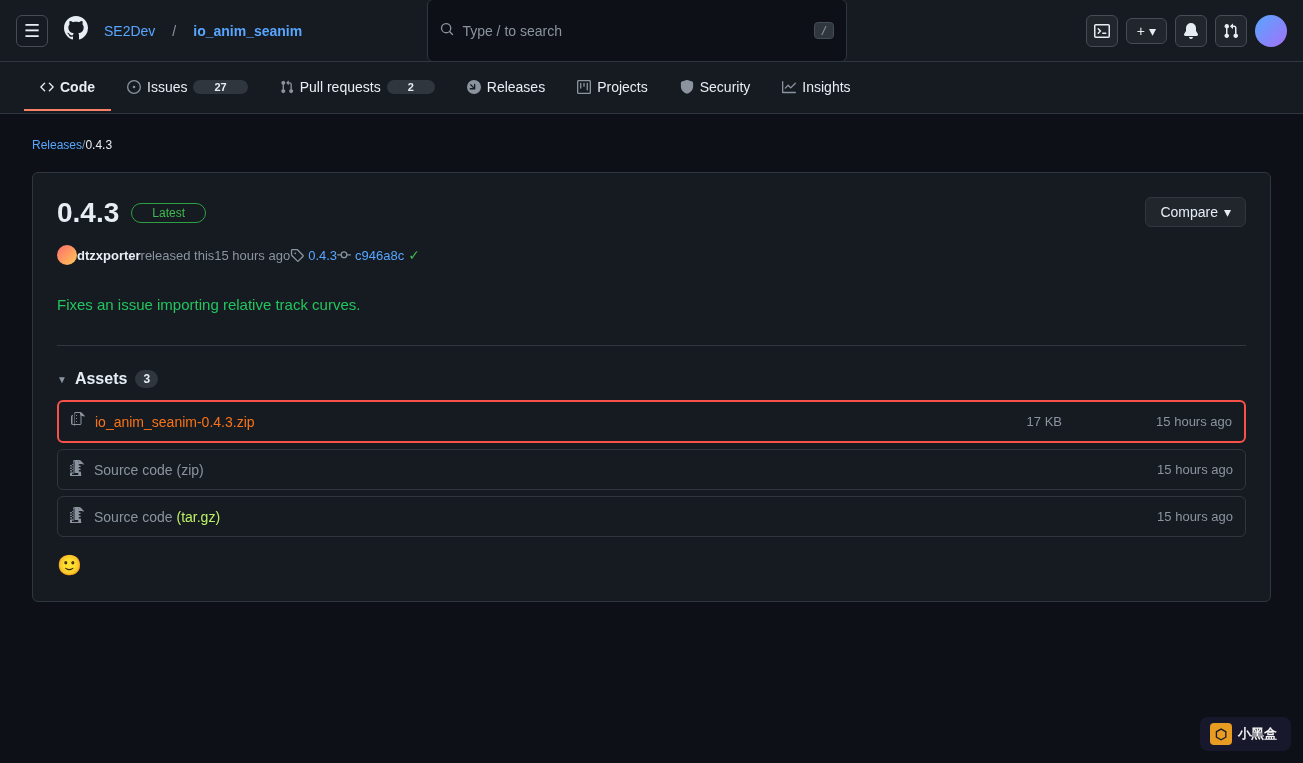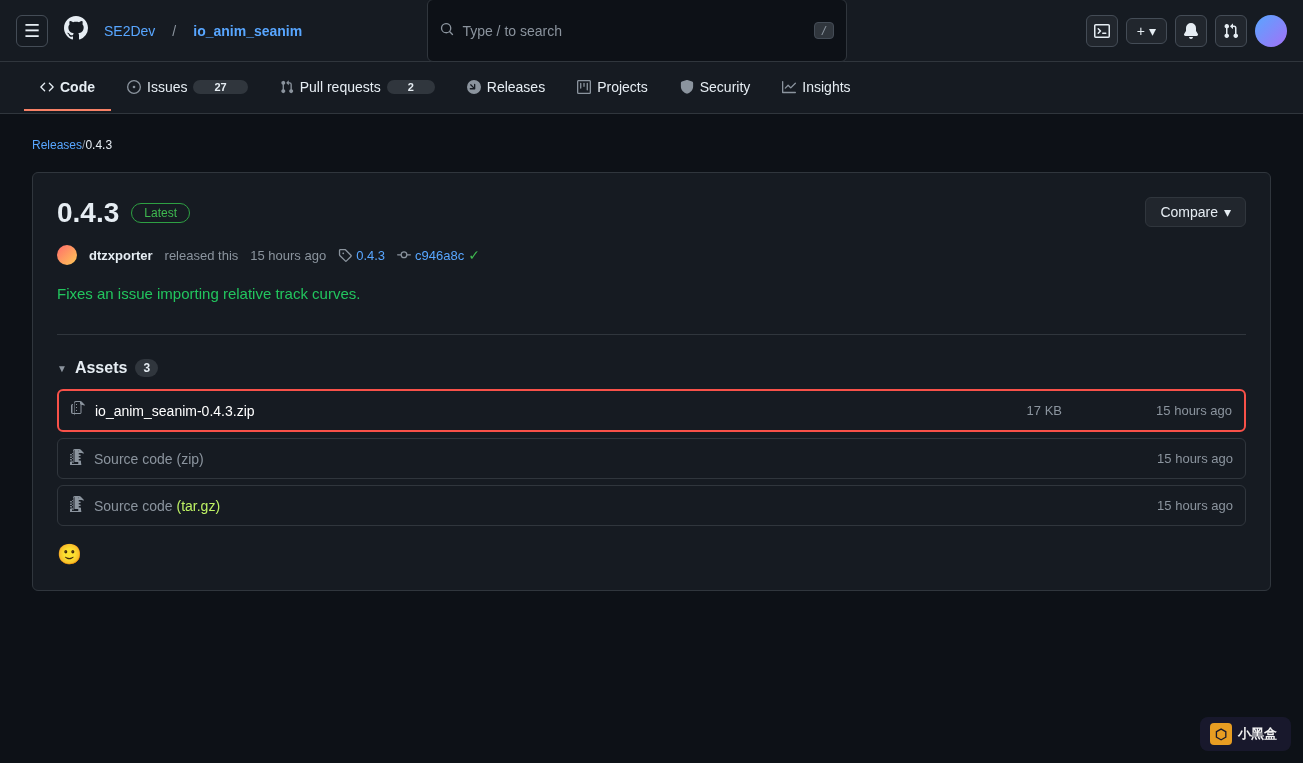--- a/index.html
+++ b/index.html
@@ -201,43 +201,42 @@
       font-size: 28px;
       font-weight: 600;
       color: #e6edf3;
     }
 
     .latest-badge {
       background: transparent;
       border: 1px solid #2ea043;
       color: #3fb950;
       border-radius: 20px;
-      padding: 2px 12px;
+      padding: 2px 20px;
       font-size: 12px;
       font-weight: 500;
     }
 
     .compare-btn {
       background: #21262d;
       border: 1px solid #30363d;
       border-radius: 6px;
       color: #e6edf3;
       padding: 6px 14px;
       cursor: pointer;
       display: flex;
       align-items: center;
       gap: 6px;
       font-size: 14px;
     }
 
     .release-meta {
       display: flex;
       align-items: center;
-      gap: 12px;
-      margin-bottom: 20px;
+      margin-bottom: 31px;
       font-size: 13px;
       color: #8b949e;
     }
     .release-meta .avatar-sm {
       width: 20px; height: 20px;
       border-radius: 50%;
       background: linear-gradient(135deg, #ff6b6b, #feca57);
       display: inline-block;
     }
     .meta-tag {
@@ -511,21 +510,21 @@
         <span>Assets</span>
         <span class="assets-count">3</span>
       </div>
 
       <div class="asset-item highlighted">
         <span class="asset-icon">
           <svg width="16" height="16" viewBox="0 0 16 16" fill="#8b949e">
               <path d="M3.5 1.75v11.5c0 .09.048.173.126.217A.752.752 0 0 1 3 14.25V1.75C3 .784 3.784 0 4.75 0h4.586c.464 0 .909.185 1.237.513l2.914 2.914c.329.328.513.773.513 1.237V4.5h-1.5V4.25a.25.25 0 0 0-.25-.25H10.5A1.5 1.5 0 0 1 9 2.5V1H4.75a.25.25 0 0 0-.25.25ZM5 0h1v1H5ZM5 3h1v1H5ZM5 6h1v1H5ZM5 9h1v1H5ZM5 12h1v1H5ZM0 4.75C0 3.784.784 3 1.75 3H2v1h-.25a.25.25 0 0 0-.25.25v7.5c0 .138.112.25.25.25h7.5a.25.25 0 0 0 .25-.25V4h1v7.75A1.75 1.75 0 0 1 8.75 13H1.75A1.75 1.75 0 0 1 0 11.25Z"></path>
             </svg>
         </span>
-        <a href="#" class="asset-name" style="color:#ffffff;text-decoration:none;">io_anim_seanim-0.4.3.zip</a>
+        <a href="#" class="asset-name" style="color:#f97316;text-decoration:none;">io_anim_seanim-0.4.3.zip</a>
         <span class="asset-size">17 KB</span>
         <span class="asset-time">15 hours ago</span>
       </div>
 
       <div class="asset-item">
         <span class="asset-icon">
           <svg width="16" height="16" viewBox="0 0 16 16" fill="#8b949e">
               <path d="M3.5 1.75v11.5c0 .09.048.173.126.217A.752.752 0 0 1 3 14.25V1.75C3 .784 3.784 0 4.75 0h4.586c.464 0 .909.185 1.237.513l2.914 2.914c.329.328.513.773.513 1.237V4.5h-1.5V4.25a.25.25 0 0 0-.25-.25H10.5A1.5 1.5 0 0 1 9 2.5V1H4.75a.25.25 0 0 0-.25.25Z"></path>
               <path d="M.75 4h1.5v1H.75a.75.75 0 0 0 0 1.5h1.5v1H.75a.75.75 0 0 0 0 1.5h1.5v1H.75a.75.75 0 0 0 0 1.5h1.5v1H.75a.75.75 0 0 0-.75.75v2c0 .966.784 1.75 1.75 1.75h7.5A1.75 1.75 0 0 0 11 14.25v-2a.75.75 0 0 0-.75-.75H8.75V10H10a.75.75 0 0 0 0-1.5H8.75V7H10a.75.75 0 0 0 0-1.5H8.75V4H10a.75.75 0 0 0 0-1.5H8.75V1H4.75a.25.25 0 0 0-.25.25v11.5c0 .138.112.25.25.25h3.5v2h-6a.25.25 0 0 1-.25-.25v-1.25H3v-1H1.75V10H3V9H1.75V7.5H3V6.5H1.75V5H3V4H1.75Z"></path>
             </svg>

